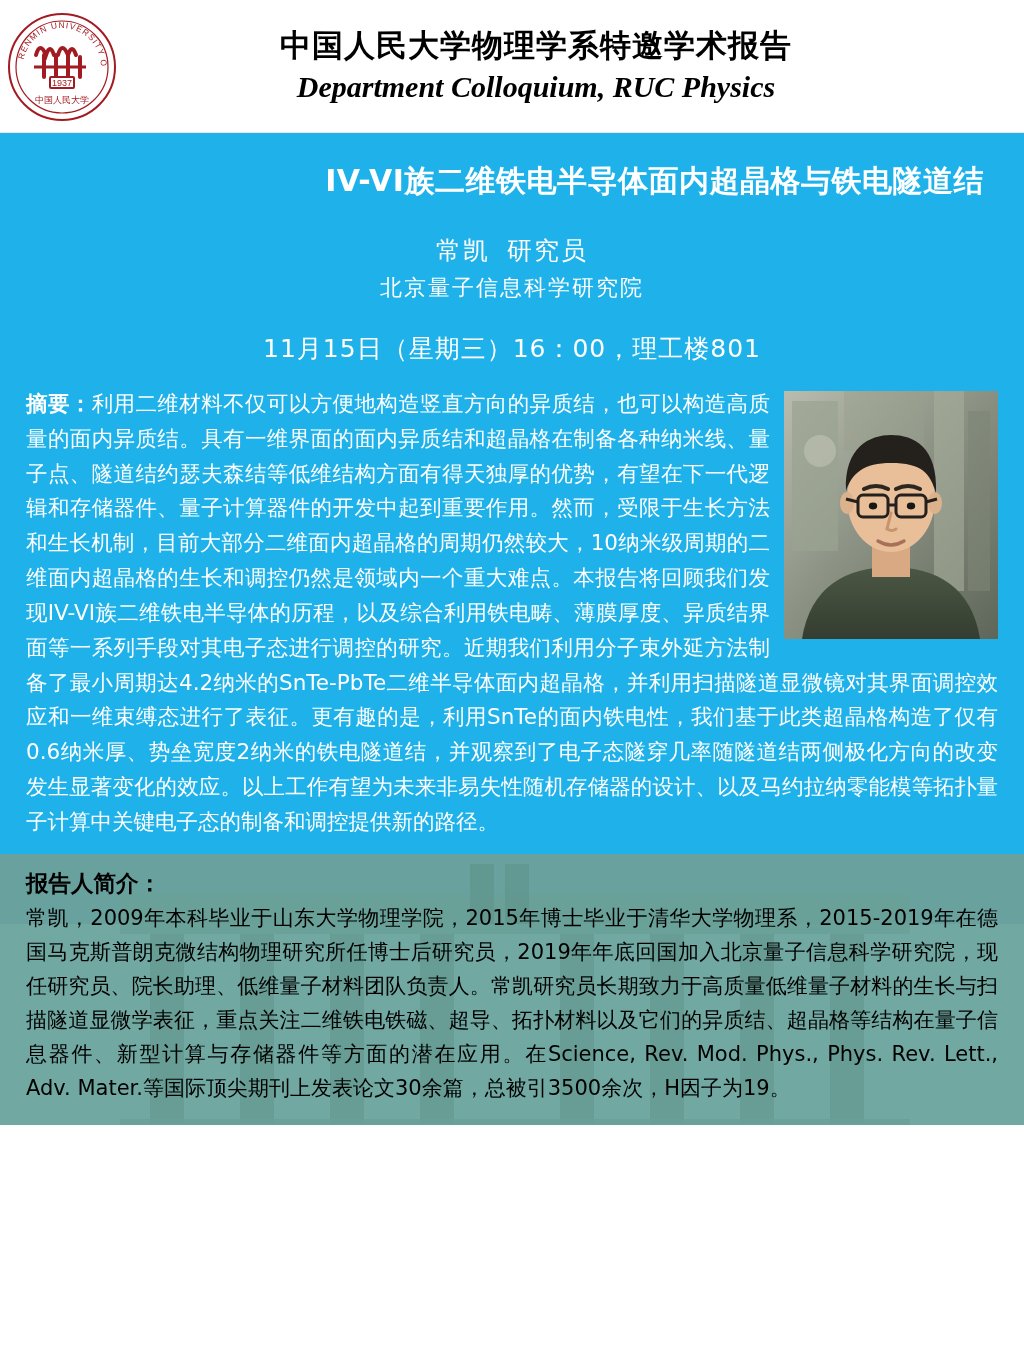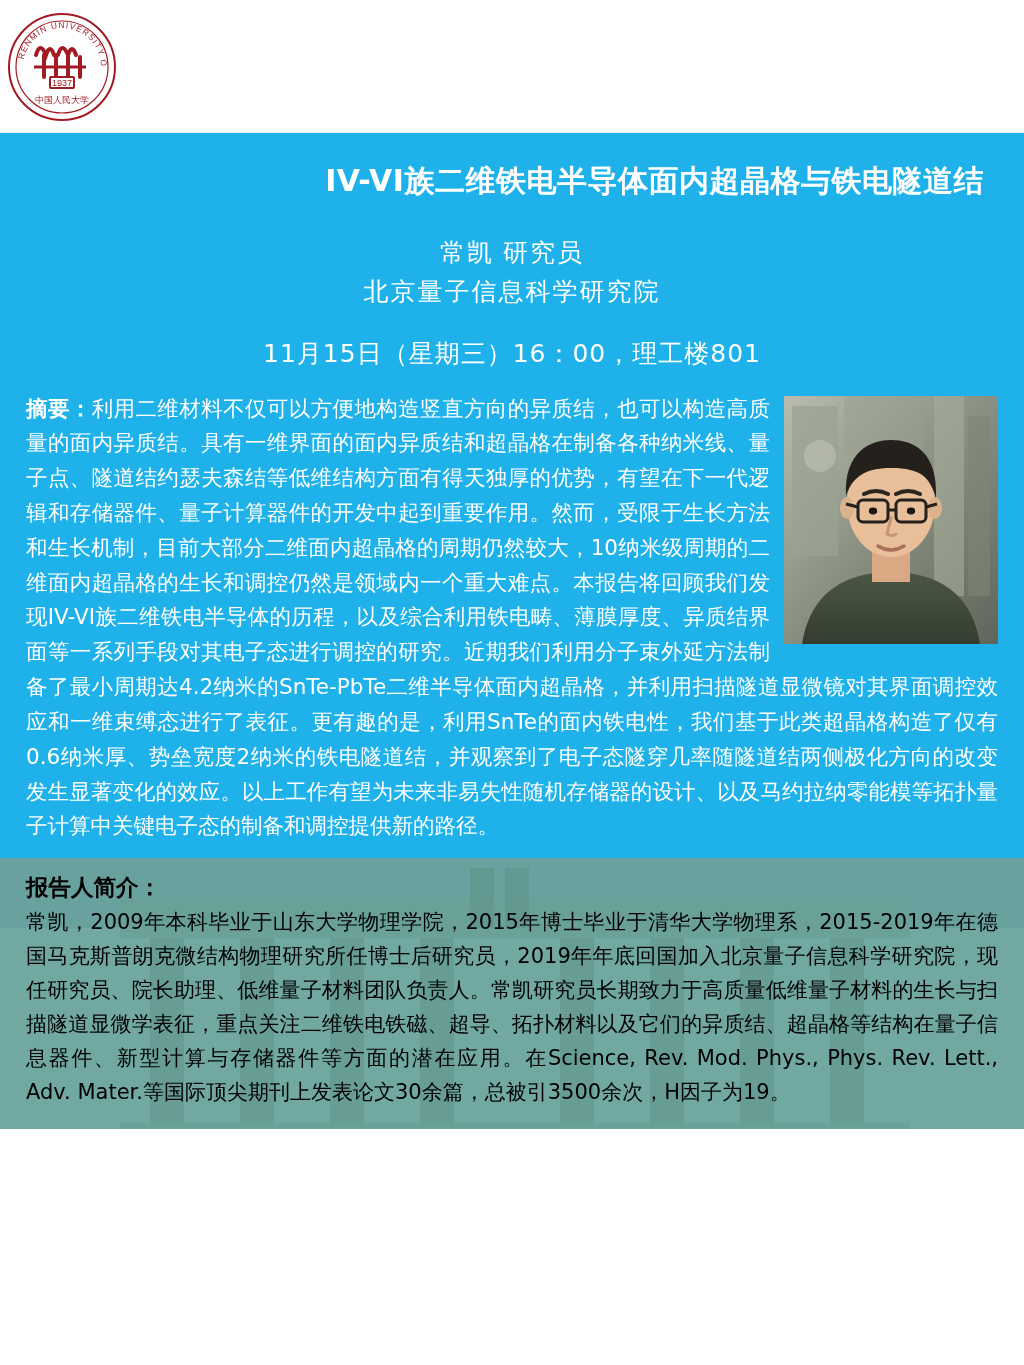--- a/index.html
+++ b/index.html
@@ -76,29 +76,29 @@
     color: #ffffff;
     text-align: right;
     line-height: 1.35;
     padding: 10px 40px 4px 40px;
     letter-spacing: 0.5px;
   }
   .speaker-block {
     text-align: center;
     color: #ffffff;
     margin-top: 28px;
-    font-family: Liberation Sans, sans-serif;
+    font-family: Liberation Mono, monospace;
   }
   .speaker-name {
     font-size: 25px;
     line-height: 1.5;
     letter-spacing: 2px;
   }
   .speaker-affil {
-    font-size: 25px;
+    font-size: 22px;
     line-height: 1.5;
     letter-spacing: 2px;
     margin-top: 2px;
   }
   .talk-when {
     text-align: center;
     color: #ffffff;
     font-family: "DejaVu Sans", sans-serif;
     font-size: 25px;
     margin-top: 26px;
@@ -181,20 +181,24 @@
         <rect x="44" y="66" width="24" height="11" rx="1" fill="#ffffff" stroke="#a31b22" stroke-width="2"></rect>
         <text x="56" y="75" text-anchor="middle" font-size="9" font-family="Liberation Sans, sans-serif" fill="#a31b22">1937</text>
         <text x="56" y="92" text-anchor="middle" font-size="9" font-family="DejaVu Sans, sans-serif" fill="#a31b22">中国人民大学</text>
         <path id="sealArc" d="M17 56 A39 39 0 0 1 95 56" fill="none"></path>
         <text font-size="8.4" font-family="Liberation Sans, sans-serif" fill="#a31b22" letter-spacing="1.1">
           <textPath href="#sealArc" startOffset="6%">RENMIN UNIVERSITY OF CHINA</textPath>
         </text>
       </svg>
     </div>
 
+    <div class="header-text">
+      <div class="header-cn">中国人民大学物理学系特邀学术报告</div>
+      <div class="header-en">Department Colloquium, RUC Physics</div>
+    </div>
   </div>
 
   <div class="blue-body">
 
     <div class="talk-title">IV-VI族二维铁电半导体面内超晶格与铁电隧道结</div>
 
     <div class="speaker-block">
       <div class="speaker-name">常凯  研究员</div>
       <div class="speaker-affil">北京量子信息科学研究院</div>
     </div>

